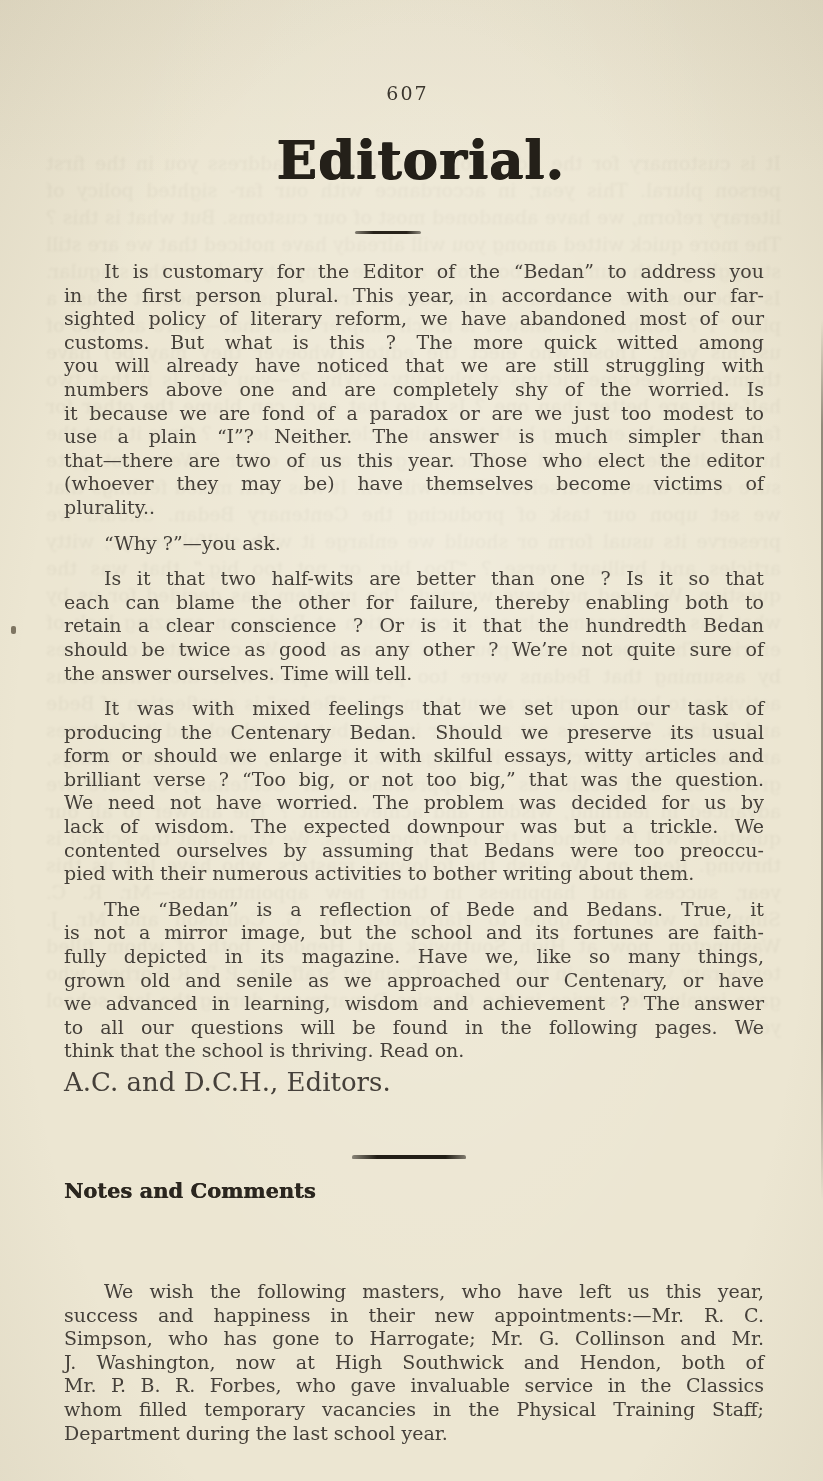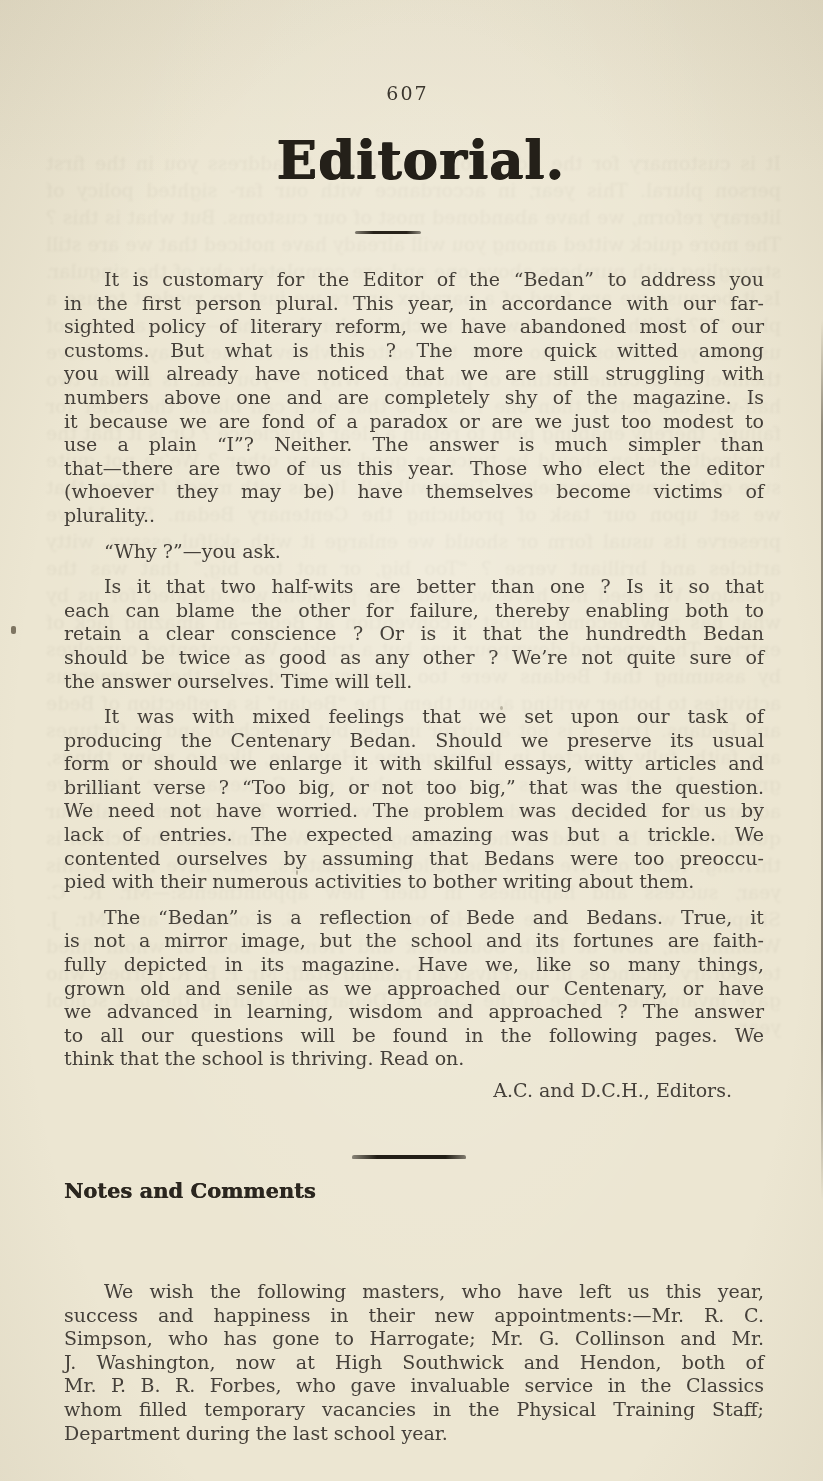--- a/index.html
+++ b/index.html
@@ -62,38 +62,38 @@
     z-index:4;
   }
   .rule-1{
     position:absolute;top:231px;left:355px;
     width:66px;height:3px;
     background:linear-gradient(90deg, rgba(40,36,28,.55), #27221a 28%, #27221a 78%, rgba(40,36,28,.5));
     border-radius:2px;
     z-index:4;
   }
   .editorial-body{
-    position:absolute;top:268px;left:64px;width:700px;
+    position:absolute;top:260px;left:64px;width:700px;
     font-size:19px;line-height:23.6px;
     color:var(--ink);
     z-index:4;
   }
   .para + .para{margin-top:12px;}
   .pline{
     text-align:justify;
     text-align-last:justify;
     min-height:23.6px;
   }
   .pline.first{text-indent:40px;}
   .pline.lastline{text-align-last:left;}
   .signature{
     margin-top:8px;
-    text-align:right;
+    text-align:left;
     padding-right:32px;
-    font-size:19px;
+    font-size:26px;
   }
   .rule-2{
     position:absolute;top:1155px;left:352px;
     width:114px;height:4px;
     background:linear-gradient(90deg, rgba(40,36,28,.5), #221e16 22%, #221e16 82%, rgba(40,36,28,.55));
     border-radius:2px 2px 1px 1px;
     z-index:4;
   }
   .notes-heading{
     position:absolute;top:1178px;left:64px;width:700px;
@@ -141,21 +141,21 @@
   <div class="rule-1"></div>
 
   <div class="editorial-body">
     <div>
         <div class="para">
           <div class="pline first">It is customary for the Editor of the “Bedan” to address you</div>
           <div class="pline">in the first person plural. This year, in accordance with our far-</div>
           <div class="pline">sighted policy of literary reform, we have abandoned most of our</div>
           <div class="pline">customs. But what is this ? The more quick witted among</div>
           <div class="pline">you will already have noticed that we are still struggling with</div>
-          <div class="pline">numbers above one and are completely shy of the magazine. Is</div>
+          <div class="pline">numbers above one and are completely shy of the worried. Is</div>
           <div class="pline">it because we are fond of a paradox or are we just too modest to</div>
           <div class="pline">use a plain “I”? Neither. The answer is much simpler than</div>
           <div class="pline">that—there are two of us this year. Those who elect the editor</div>
           <div class="pline">(whoever they may be) have themselves become victims of</div>
           <div class="pline lastline">plurality..</div>
         </div>
         <div class="para">
           <div class="pline first lastline">“Why ?”—you ask.</div>
         </div>
         <div class="para">
@@ -164,30 +164,30 @@
           <div class="pline">retain a clear conscience ? Or is it that the hundredth Bedan</div>
           <div class="pline">should be twice as good as any other ? We’re not quite sure of</div>
           <div class="pline lastline">the answer ourselves. Time will tell.</div>
         </div>
         <div class="para">
           <div class="pline first">It was with mixed feelings that we set upon our task of</div>
           <div class="pline">producing the Centenary Bedan. Should we preserve its usual</div>
           <div class="pline">form or should we enlarge it with skilful essays, witty articles and</div>
           <div class="pline">brilliant verse ? “Too big, or not too big,” that was the question.</div>
           <div class="pline">We need not have worried. The problem was decided for us by</div>
-          <div class="pline">lack of entries. The expected amazing was but a trickle. We</div>
+          <div class="pline">lack of wisdom. The expected downpour was but a trickle. We</div>
           <div class="pline">contented ourselves by assuming that Bedans were too preoccu-</div>
           <div class="pline lastline">pied with their numerous activities to bother writing about them.</div>
         </div>
         <div class="para">
           <div class="pline first">The “Bedan” is a reflection of Bede and Bedans. True, it</div>
           <div class="pline">is not a mirror image, but the school and its fortunes are faith-</div>
           <div class="pline">fully depicted in its magazine. Have we, like so many things,</div>
           <div class="pline">grown old and senile as we approached our Centenary, or have</div>
-          <div class="pline">we advanced in learning, wisdom and approached ? The answer</div>
+          <div class="pline">we advanced in learning, wisdom and achievement ? The answer</div>
           <div class="pline">to all our questions will be found in the following pages. We</div>
           <div class="pline lastline">think that the school is thriving. Read on.</div>
         </div>
       </div>
     <div class="signature">A.C. and D.C.H., Editors.</div>
   </div>
 
   <div class="rule-2"></div>
 
   <div class="notes-heading">Notes and Comments</div>

